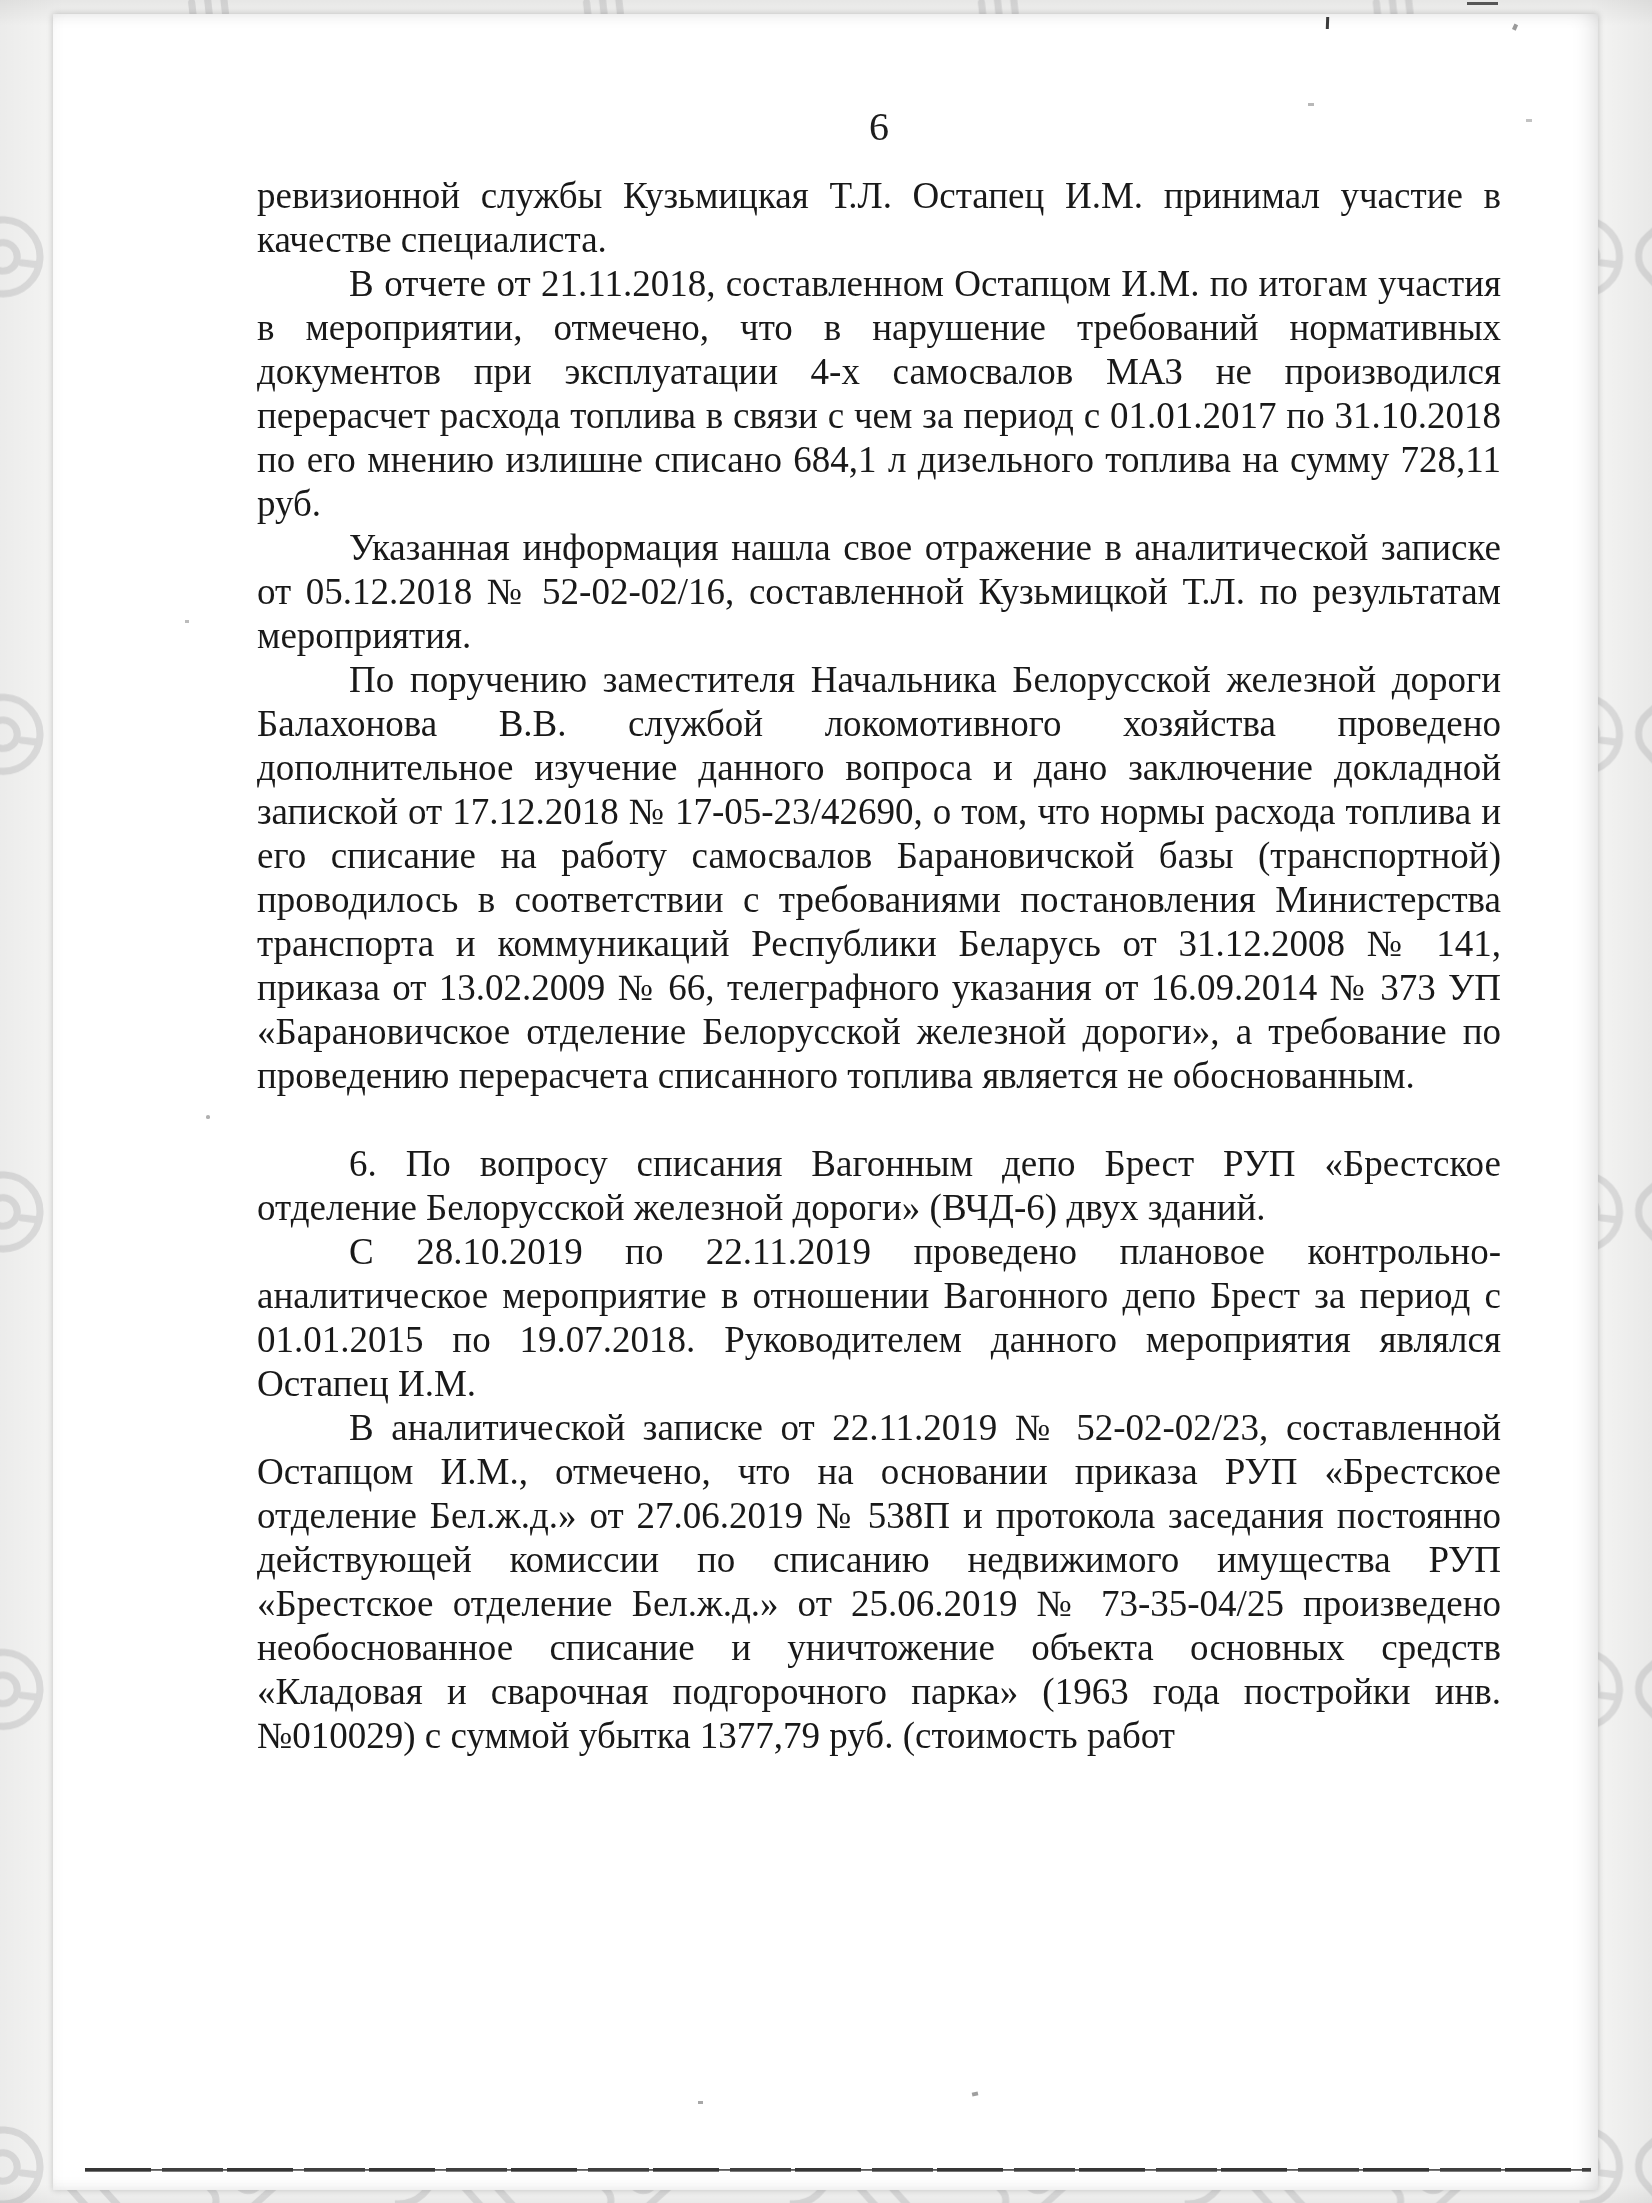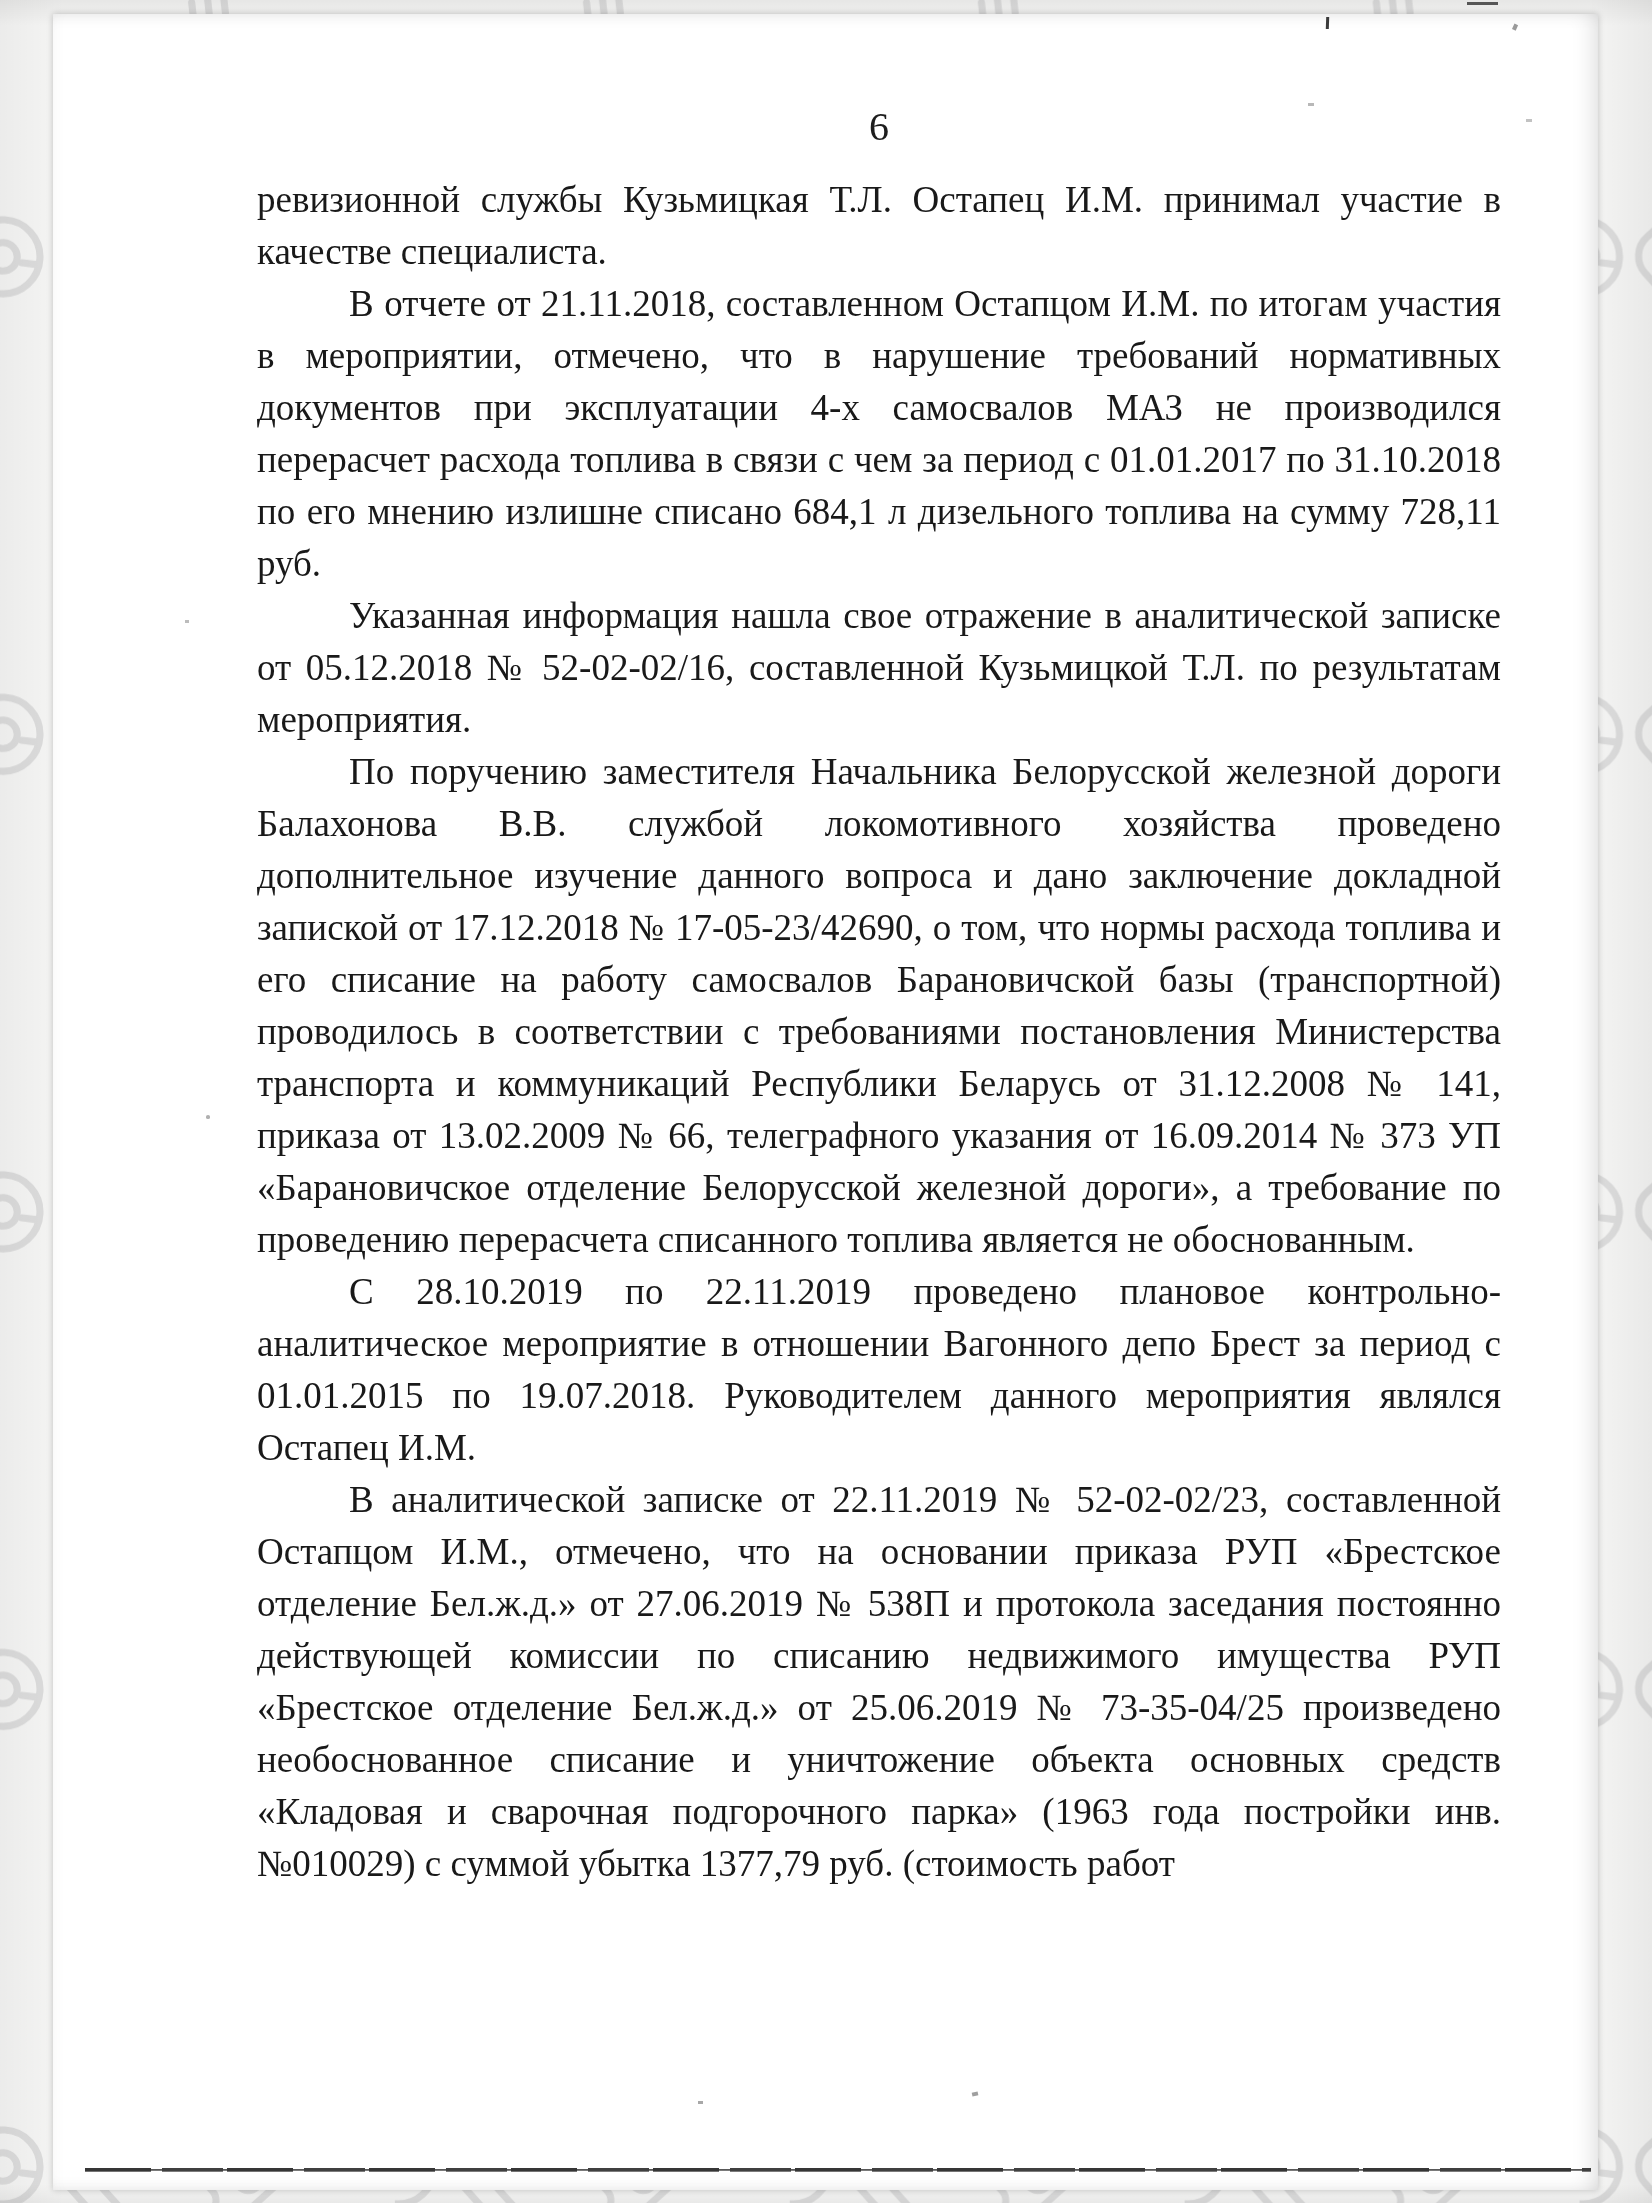--- a/index.html
+++ b/index.html
@@ -34,21 +34,21 @@
   .page-number{
     position:absolute;
     left:257px;top:103px;width:1244px;
     text-align:center;
     font-size:40px;line-height:48px;
     color:#1d1d1d;
   }
   .doc-body{
     position:absolute;
     left:257px;top:174px;width:1244px;
-    font-size:37px;line-height:52px;
+    font-size:37px;line-height:44px;
     color:#191919;
     text-align:justify;
   }
   .doc-body p{margin:0;padding:0;}
   .doc-body p.indent{text-indent:92px;}
   .doc-body p.gap{margin-top:44px;}
 
   .artifact{position:absolute;pointer-events:none;}
   .tick-mark{left:1326px;top:16.5px;width:2.8px;height:12px;background:#3a3a3a;transform:rotate(2deg);}
   .edge-dash{left:1467px;top:1.8px;width:31px;height:2.8px;background:#565656;}
@@ -101,20 +101,21 @@
 
   <div class="page"></div>
 
   <div class="page-number">6</div>
 
   <div class="doc-body">
       <p class="">ревизионной службы Кузьмицкая Т.Л. Остапец И.М. принимал участие в качестве специалиста.</p>
       <p class="indent">В отчете от 21.11.2018, составленном Остапцом И.М. по итогам участия в мероприятии, отмечено, что в нарушение требований нормативных документов при эксплуатации 4-х самосвалов МАЗ не производился перерасчет расхода топлива в связи с чем за период с 01.01.2017 по 31.10.2018 по его мнению излишне списано 684,1 л дизельного топлива на сумму 728,11 руб.</p>
       <p class="indent">Указанная информация нашла свое отражение в аналитической записке от 05.12.2018 № 52-02-02/16, составленной Кузьмицкой Т.Л. по результатам мероприятия.</p>
       <p class="indent">По поручению заместителя Начальника Белорусской железной дороги Балахонова В.В. службой локомотивного хозяйства проведено дополнительное изучение данного вопроса и дано заключение докладной запиской от 17.12.2018 № 17-05-23/42690, о том, что нормы расхода топлива и его списание на работу самосвалов Барановичской базы (транспортной) проводилось в соответствии с требованиями постановления Министерства транспорта и коммуникаций Республики Беларусь от 31.12.2008 № 141, приказа от 13.02.2009 № 66, телеграфного указания от 16.09.2014 № 373 УП «Барановичское отделение Белорусской железной дороги», а требование по проведению перерасчета списанного топлива является не обоснованным.</p>
+      <p class="indent gap">6. По вопросу списания Вагонным депо Брест РУП «Брестское отделение Белорусской железной дороги» (ВЧД-6) двух зданий.</p>
       <p class="indent">С 28.10.2019 по 22.11.2019 проведено плановое контрольно-аналитическое мероприятие в отношении Вагонного депо Брест за период с 01.01.2015 по 19.07.2018. Руководителем данного мероприятия являлся Остапец И.М.</p>
       <p class="indent">В аналитической записке от 22.11.2019 № 52-02-02/23, составленной Остапцом И.М., отмечено, что на основании приказа РУП «Брестское отделение Бел.ж.д.» от 27.06.2019 № 538П и протокола заседания постоянно действующей комиссии по списанию недвижимого имущества РУП «Брестское отделение Бел.ж.д.» от 25.06.2019 № 73-35-04/25 произведено необоснованное списание и уничтожение объекта основных средств «Кладовая и сварочная подгорочного парка» (1963 года постройки инв. №010029) с суммой убытка 1377,79 руб. (стоимость работ</p>
     </div>
 
   <div class="artifact tick-mark"></div>
   <div class="artifact edge-dash"></div>
   <div class="artifact speck-a"></div>
   <div class="artifact speck-b"></div>
   <div class="artifact speck-c"></div>
   <div class="artifact speck-d"></div>

